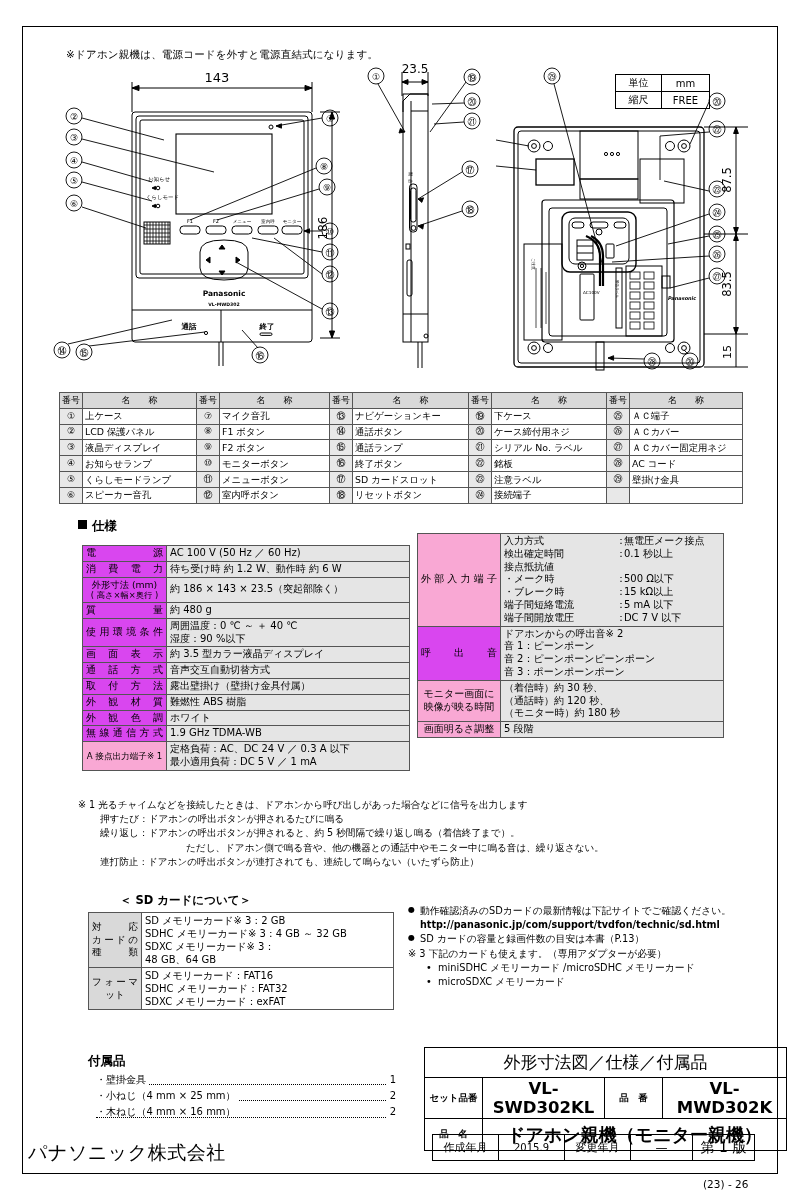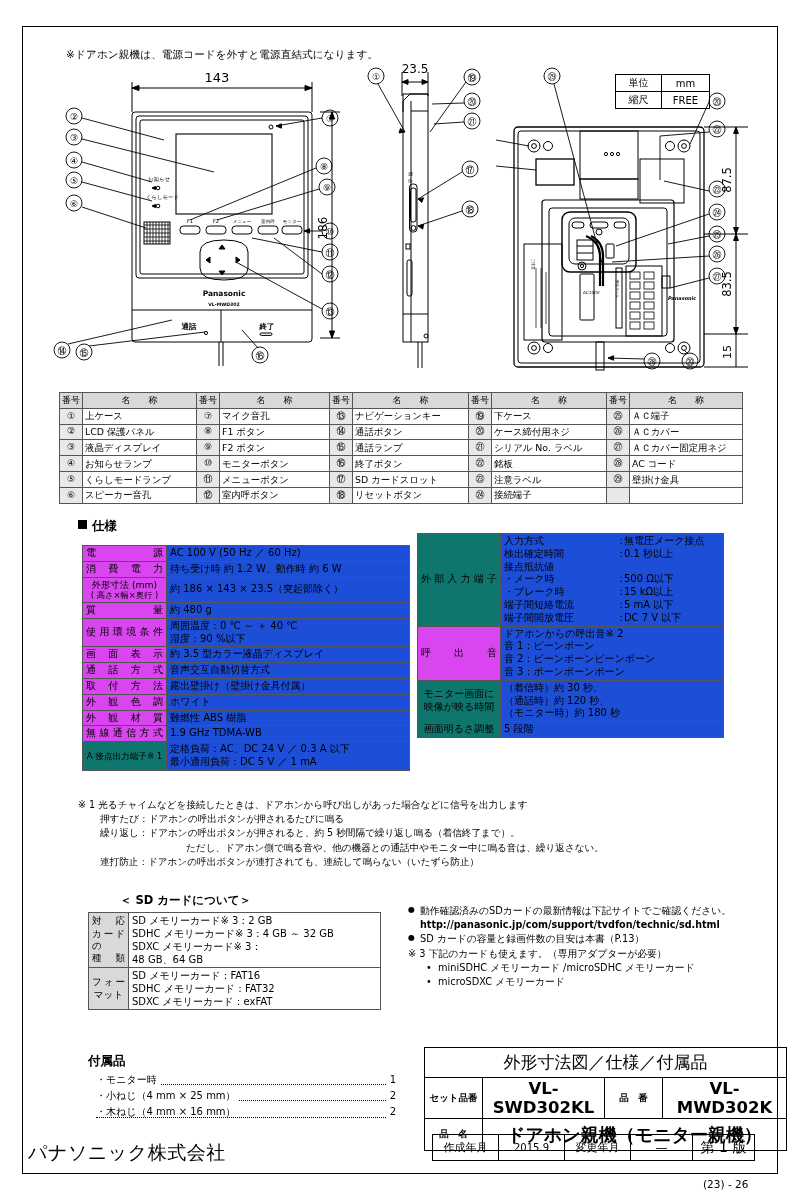--- a/index.html
+++ b/index.html
@@ -42,22 +42,22 @@
   .legend td.nm5 { width:113px; }
 
   
   .sec-h { position:absolute; font-size:12.5px; font-weight:bold; }
   .sec-h .sq { display:inline-block; width:9px; height:9px; background:#000; margin-right:5px; vertical-align:1px; }
 
   
   table.spec { border-collapse:collapse; font-size:10px; }
   table.spec td { border:0.8px solid #555; padding:1px 3px; line-height:1.28; vertical-align:middle; }
   table.spec td.lbl { background:#d946ef; text-align:justify; text-align-last:justify; white-space:nowrap; }
-  table.spec td.lblc { background:#0f766e; text-align:center; white-space:nowrap; }
-  table.spec td.val { background:#1d4ed8; }
+  table.spec td.lblc { background:#f9a8d4; text-align:center; white-space:nowrap; }
+  table.spec td.val { background:#e5e5e5; }
 
   .spec-left { position:absolute; left:82px; top:545px; width:328px; }
   .spec-left td.lbl, .spec-left td.lblc { width:84px; }
   .spec-left td.val { width:244px; }
 
   .spec-right { position:absolute; left:417px; top:533px; width:307px; }
   .spec-right td.lblc { width:74px; }
   .spec-right td.val { width:233px; }
 
   .kv { display:flex; }
@@ -66,21 +66,21 @@
 
   
   .notes { position:absolute; left:78px; top:798px; font-size:9.6px; line-height:1.48; }
   .notes .ind1 { padding-left:22px; }
   .notes .ind2 { padding-left:108px; }
 
   
   .sd-h { position:absolute; left:120px; top:893px; font-size:11.5px; font-weight:bold; }
   .sd-table { position:absolute; left:88px; top:912px; border-collapse:collapse; font-size:10px; }
   .sd-table td { border:0.8px solid #555; padding:1px 3px; line-height:1.3; }
-  .sd-table td.lbl { background:#d9d9d9; width:40px; text-align:justify; text-align-last:justify; font-size:9.6px; }
+  .sd-table td.lbl { background:#d9d9d9; width:53px; text-align:justify; text-align-last:justify; font-size:9.6px; }
   .sd-table td.val { width:252px; }
 
   .sd-right { position:absolute; left:408px; top:904px; width:330px; font-size:9.8px; line-height:1.46; }
   .sd-right .bl { position:relative; padding-left:12px; }
   .sd-right .bl::before { content:"\25CF"; position:absolute; left:0; top:0; font-size:8px; }
   .sd-right .url { padding-left:12px; font-weight:bold; font-size:9.6px; }
   .sd-right .st { padding-left:0; }
   .sd-right .dot { position:relative; padding-left:30px; }
   .sd-right .dot::before { content:"\2022"; position:absolute; left:18px; top:0; }
 
@@ -570,26 +570,26 @@
   </tr>
   <tr>
     <td class="lbl">通　話　方　式</td>
     <td class="val">音声交互自動切替方式</td>
   </tr>
   <tr>
     <td class="lbl">取　付　方　法</td>
     <td class="val">露出壁掛け（壁掛け金具付属）</td>
   </tr>
   <tr>
+    <td class="lbl">外　観　材　質</td>
+    <td class="val">難燃性 ABS 樹脂</td>
+  </tr>
+  <tr>
     <td class="lbl">外　観　色　調</td>
     <td class="val">ホワイト</td>
-  </tr>
-  <tr>
-    <td class="lbl">外　観　材　質</td>
-    <td class="val">難燃性 ABS 樹脂</td>
   </tr>
   <tr>
     <td class="lbl">無 線 通 信 方 式</td>
     <td class="val">1.9 GHz TDMA-WB</td>
   </tr>
   <tr>
     <td class="lblc" style="font-size:8.6px;">A 接点出力端子※ 1</td>
     <td class="val">
       <div>定格負荷：AC、DC 24 V ／ 0.3 A 以下</div>
       <div>最小適用負荷：DC 5 V ／ 1 mA</div>
@@ -709,21 +709,21 @@
   <div class="dot">miniSDHC メモリーカード /microSDHC メモリーカード</div>
   <div class="dot">microSDXC メモリーカード</div>
 </div>
 
 <div class="acc-h">
   <span class="sq"></span><span>付属品</span>
 </div>
 <div class="acc-list">
   <div class="row">
     <span class="lead"></span>
-    <span class="nm">・モニター時</span>
+    <span class="nm">・壁掛金具</span>
     <span class="qty">1</span>
   </div>
   <div class="row">
     <span class="lead"></span>
     <span class="nm">・小ねじ（4 mm × 25 mm）</span>
     <span class="qty">2</span>
   </div>
   <div class="row">
     <span class="lead"></span>
     <span class="nm">・木ねじ（4 mm × 16 mm）</span>

